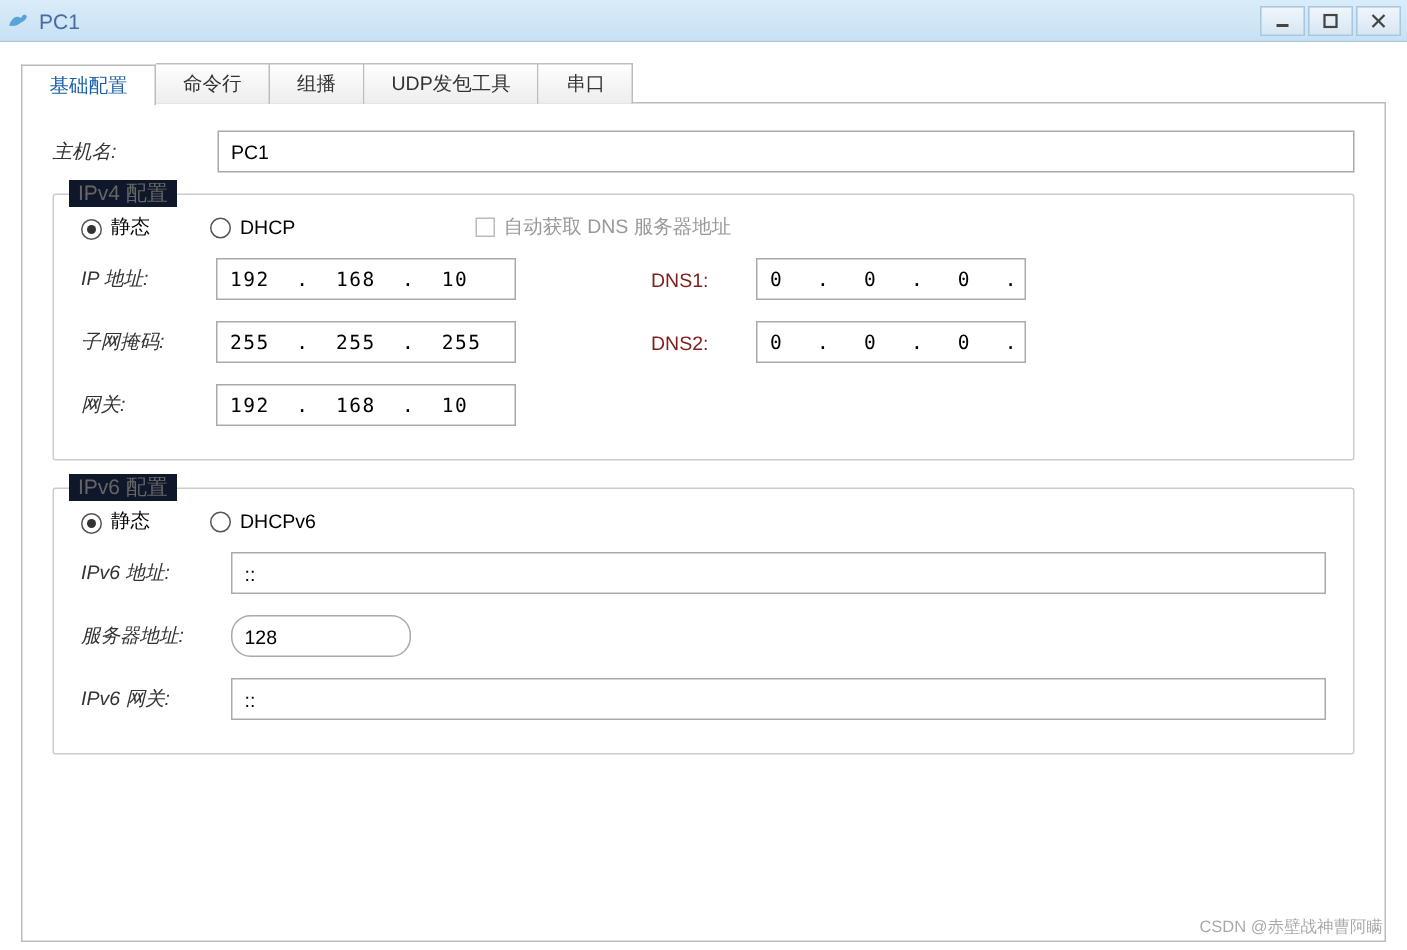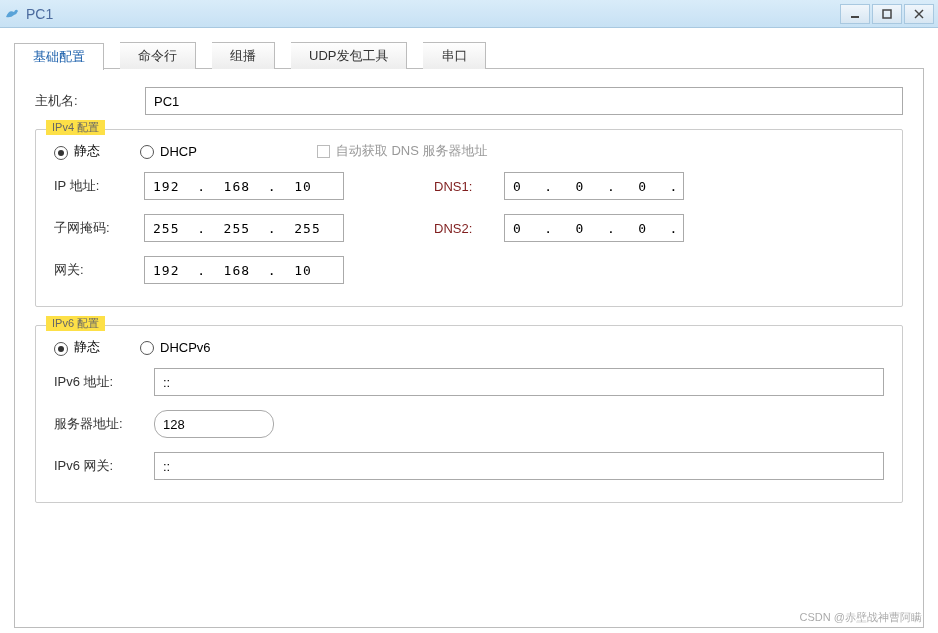--- a/index.html
+++ b/index.html
@@ -5,37 +5,37 @@
 * { box-sizing: border-box; margin: 0; padding: 0; }
 body { font-family: "Microsoft YaHei", Arial, sans-serif; font-size: 13px; background: #fff; width: 938px; height: 633px; overflow: hidden; position: relative; }
 
 .titlebar { height: 28px; background: linear-gradient(#d9ecf9, #c7e1f4); border-bottom: 1px solid #a8c8e0; display: flex; align-items: center; padding: 0 4px; }
 .title-icon { width: 16px; height: 16px; margin-right: 6px; }
 .title-text { color: #4b6b9e; font-size: 14px; font-weight: 500; flex: 1; }
 .winctrls { display: flex; gap: 0; }
 .winbtn { width: 30px; height: 20px; border: 1px solid #a8c8e0; background: linear-gradient(#f0f6fb,#d7e6f2); display: flex; align-items: center; justify-content: center; cursor: pointer; font-size: 12px; color: #444; margin-left: 2px; }
 
 .tabs { display: flex; margin: 14px 0 0 14px; position: relative; z-index: 2; }
-.tab { height: 27px; padding: 0 18px; border: 1px solid #bcbcbc; border-bottom: none; background: linear-gradient(#fefefe,#ededed); color: #333; display: flex; align-items: center; cursor: pointer; margin-right: 16px; font-size: 13px; }
+.tab { height: 27px; padding: 0 18px; border: 1px solid #bcbcbc; border-bottom: none; background: linear-gradient(#fefefe,#ededed); color: #333; display: flex; align-items: center; cursor: pointer; margin-right: 0; font-size: 13px; }
 .tab + .tab { border-left: none; }
 .tab.active { background: #fff; color: #1a5fab; position: relative; top: 1px; }
 
 .tabpanel { border: 1px solid #bcbcbc; margin: 0 14px 14px 14px; background: #fff; padding: 18px 20px; position: relative; top: -1px; min-height: 560px; }
 
 .form-row { display: flex; align-items: center; margin-bottom: 14px; }
-.lbl { width: 110px; color: #333; }
+.lbl { width: 110px; color: #333; font-style: italic; }
 .txt { height: 28px; border: 1px solid #aaa; padding: 0 8px; font-family: inherit; font-size: 13px; }
 .txt:disabled, .txt[readonly] { background: #f5f5f5; color: #555; }
 .w-long { flex: 1; }
 .w-ip { width: 200px; text-align: left; font-family: monospace; letter-spacing: 1px; }
 .w-ip-center { width: 180px; font-family: monospace; text-align: center; }
 .w-short { width: 120px; border-radius: 13px; }
 
 .fieldset { border: 1px solid #ccc; border-radius: 2px; margin: 8px 0 18px 0; padding: 12px 18px 8px 18px; position: relative; }
-.legend { position: absolute; top: -10px; left: 10px; background: #fde047; padding: 0 6px; color: #666; font-size: 11px; }
+.legend { position: absolute; top: -10px; left: 10px; background: #0f172a; padding: 0 6px; color: #666; font-size: 14px; }
 
 .radio-row { display: flex; align-items: center; margin-bottom: 12px; }
 .radio-wrap { display: flex; align-items: flex-end; margin-right: 40px; cursor: pointer; }
 .radio { width: 14px; height: 14px; border: 1px solid #555; border-radius: 50%; margin-right: 6px; display: flex; align-items: center; justify-content: center; }
 .radio.checked::after { content: ""; width: 6px; height: 6px; background: #333; border-radius: 50%; }
 .chk-wrap { display: flex; align-items: center; color: #999; cursor: pointer; margin-left: 80px; }
 .chk { width: 13px; height: 13px; border: 1px solid #bbb; margin-right: 6px; }
 
 .two-col { display: flex; }
 .col-l { width: 380px; }

